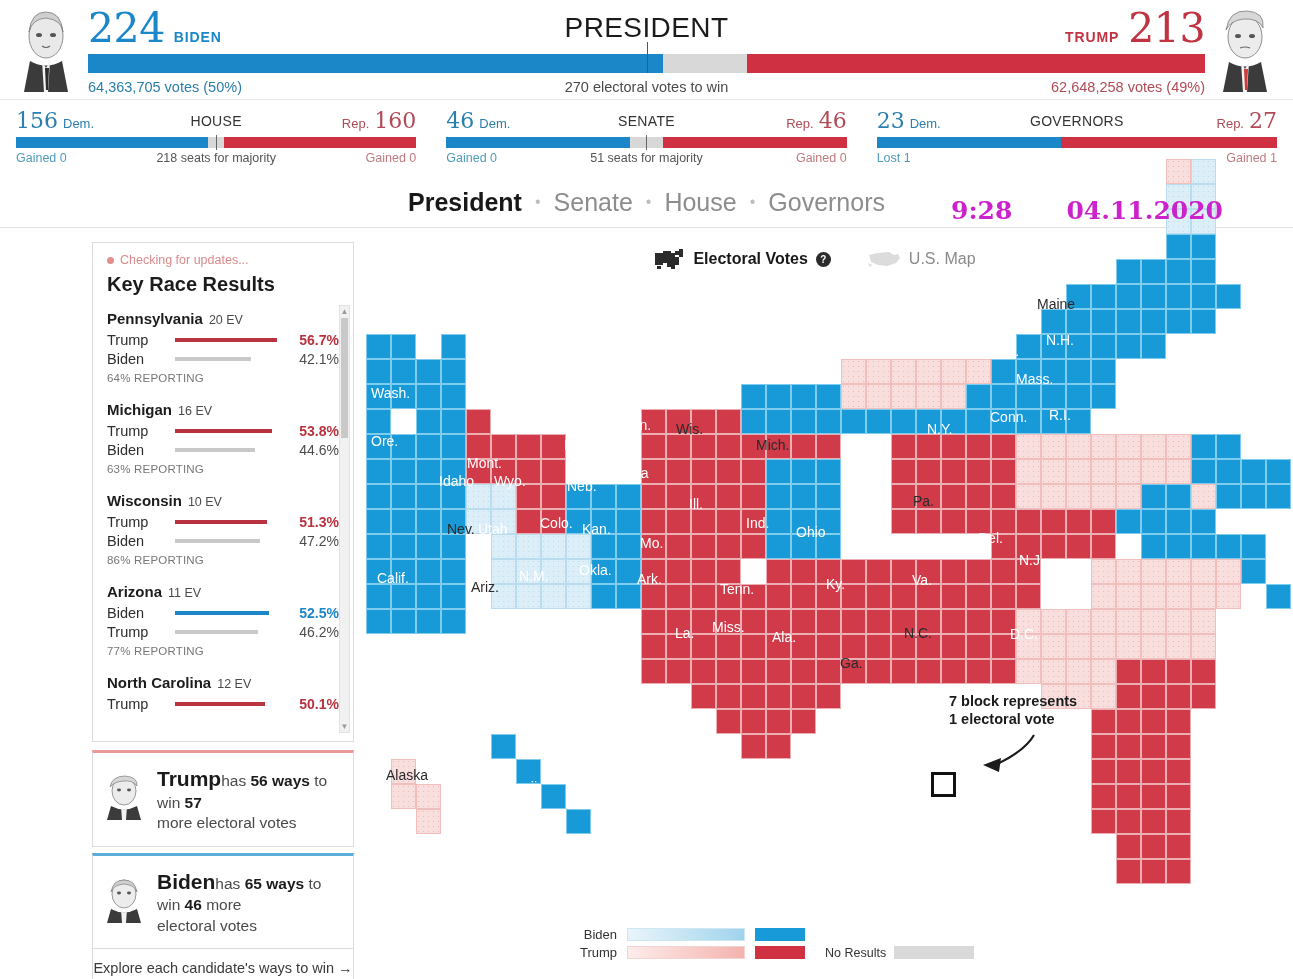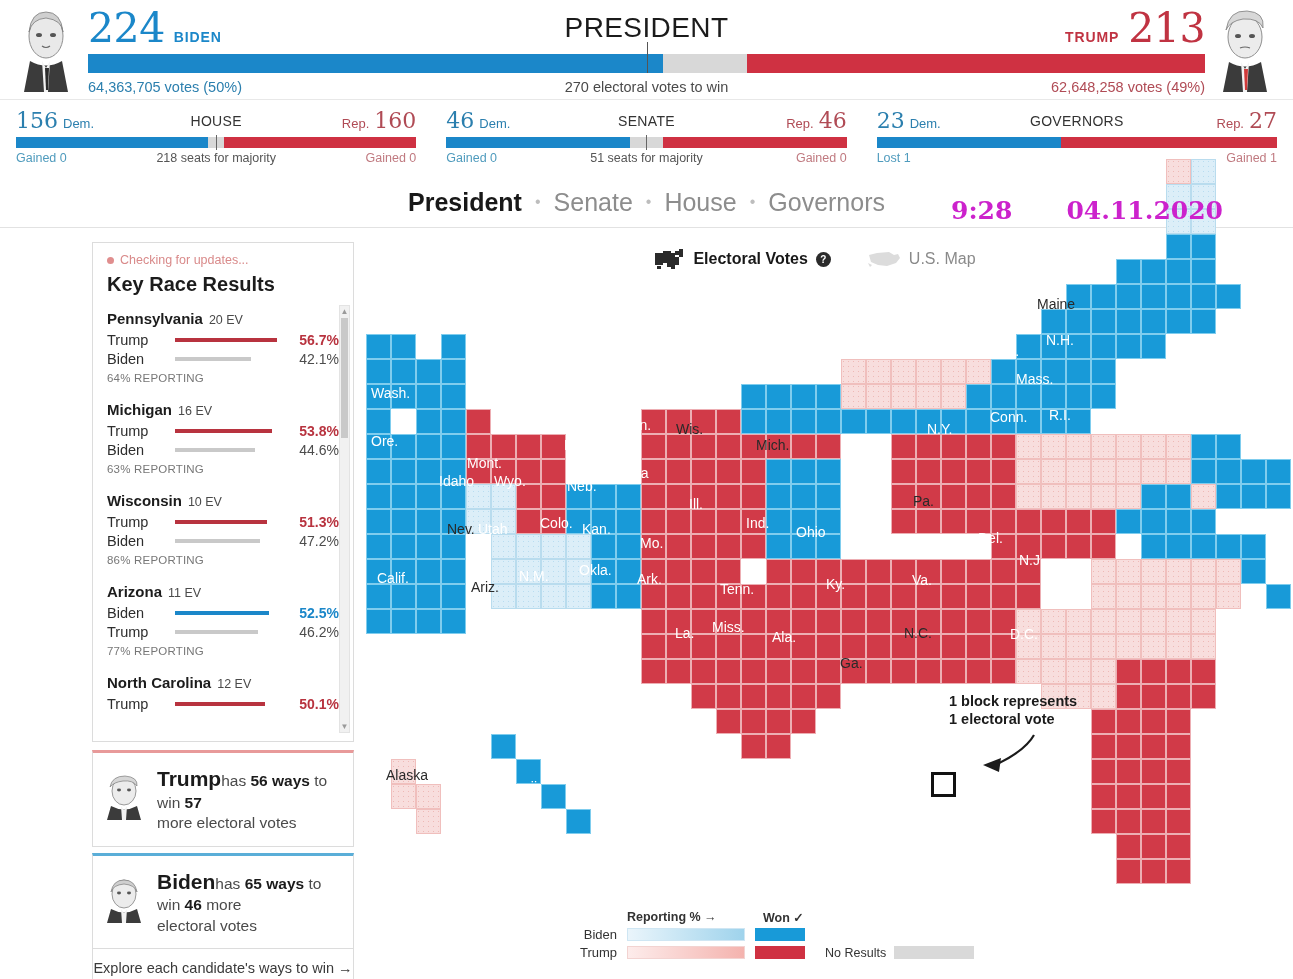--- a/index.html
+++ b/index.html
@@ -627,21 +627,21 @@
       </div>
     </div>
 
     <div class="map-area" id="mapArea">
       <div class="hilite-box" style="left:577px; top:498px;"></div>
       <svg style="position:absolute; left:585px; top:455px; z-index:9;" width="120" height="60" viewBox="0 0 120 60">
         <path d="M95 6 Q86 22 56 36" stroke="#1b1b1b" stroke-width="2.2" fill="none"></path>
         <path d="M44 36 L62 29 L60 43 Z" fill="#1b1b1b"></path>
       </svg>
       <div class="callout" style="left:595px; top:418px;">
-        <div>1 block represents</div>
+        <div>7 block represents</div>
         <div>1 electoral vote</div>
       </div>
     <div class="cell c-blue" style="left: 12px; top: 60px;"></div>
         <div class="cell c-blue" style="left: 37px; top: 60px;"></div>
         <div class="cell c-blue" style="left: 87px; top: 60px;"></div>
         <div class="cell c-blue" style="left: 12px; top: 85px;"></div>
         <div class="cell c-blue" style="left: 37px; top: 85px;"></div>
         <div class="cell c-blue" style="left: 62px; top: 85px;"></div>
         <div class="cell c-blue" style="left: 87px; top: 85px;"></div>
         <div class="cell c-blue" style="left: 12px; top: 110px;"></div>
@@ -1123,24 +1123,20 @@
         <div class="state-label lbl-light" style="left: 695px; top: 133px;">R.I.</div>
         <div class="state-label lbl-light" style="left: 624px; top: 256px;">Del.</div>
         <div class="state-label lbl-light" style="left: 598px; top: 270px;">Md.</div>
         <div class="state-label lbl-light" style="left: 665px; top: 278px;">N.J.</div>
         <div class="state-label lbl-light" style="left: 656px; top: 352px;">D.C.</div>
         <div class="state-label lbl-dark" style="left: 32px; top: 493px;">Alaska</div>
         <div class="state-label lbl-light" style="left: 141px; top: 505px;">Hawaii</div>
       </div>
 
     <div class="legend">
-      <div class="lg-head">
-        <span class="lg-reporting">Reporting % →</span>
-        <span>Won ✓</span>
-      </div>
       <div class="lg-row">
         <span class="lg-name">Biden</span>
         <span class="lg-grad biden"></span>
         <span class="lg-solid biden"></span>
       </div>
       <div class="lg-row">
         <span class="lg-name">Trump</span>
         <span class="lg-grad trump"></span>
         <span class="lg-solid trump"></span>
         <span class="lg-noresults">

